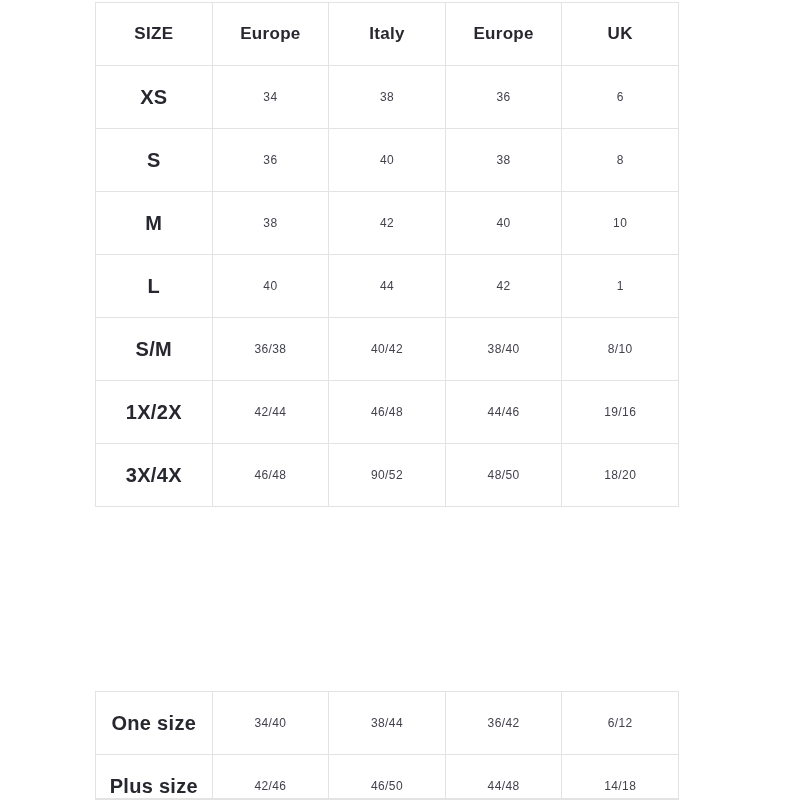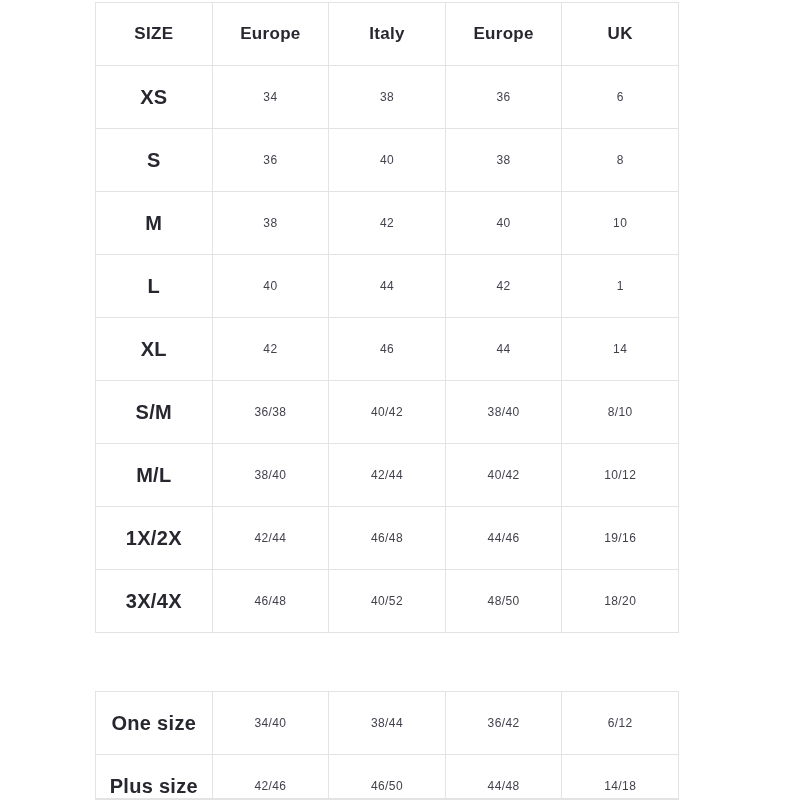--- a/index.html
+++ b/index.html
@@ -96,51 +96,37 @@
           <td>10</td>
         </tr>
         <tr>
           <td class="label">L</td>
           <td>40</td>
           <td>44</td>
           <td>42</td>
           <td>1</td>
         </tr>
         <tr>
-          <td class="label">XL</td>
-          <td>42</td>
-          <td>46</td>
-          <td>44</td>
-          <td>14</td>
-        </tr>
-        <tr>
           <td class="label">S/M</td>
           <td>36/38</td>
           <td>40/42</td>
           <td>38/40</td>
           <td>8/10</td>
-        </tr>
-        <tr>
-          <td class="label">M/L</td>
-          <td>38/40</td>
-          <td>42/44</td>
-          <td>40/42</td>
-          <td>10/12</td>
         </tr>
         <tr>
           <td class="label">1X/2X</td>
           <td>42/44</td>
           <td>46/48</td>
           <td>44/46</td>
           <td>19/16</td>
         </tr>
         <tr>
           <td class="label">3X/4X</td>
           <td>46/48</td>
-          <td>40/52</td>
+          <td>90/52</td>
           <td>48/50</td>
           <td>18/20</td>
         </tr>
       </tbody>
   </table>
 
   <table id="table-extra" class="size-table">
     <tbody>
         <tr>
           <td class="label">One size</td>

